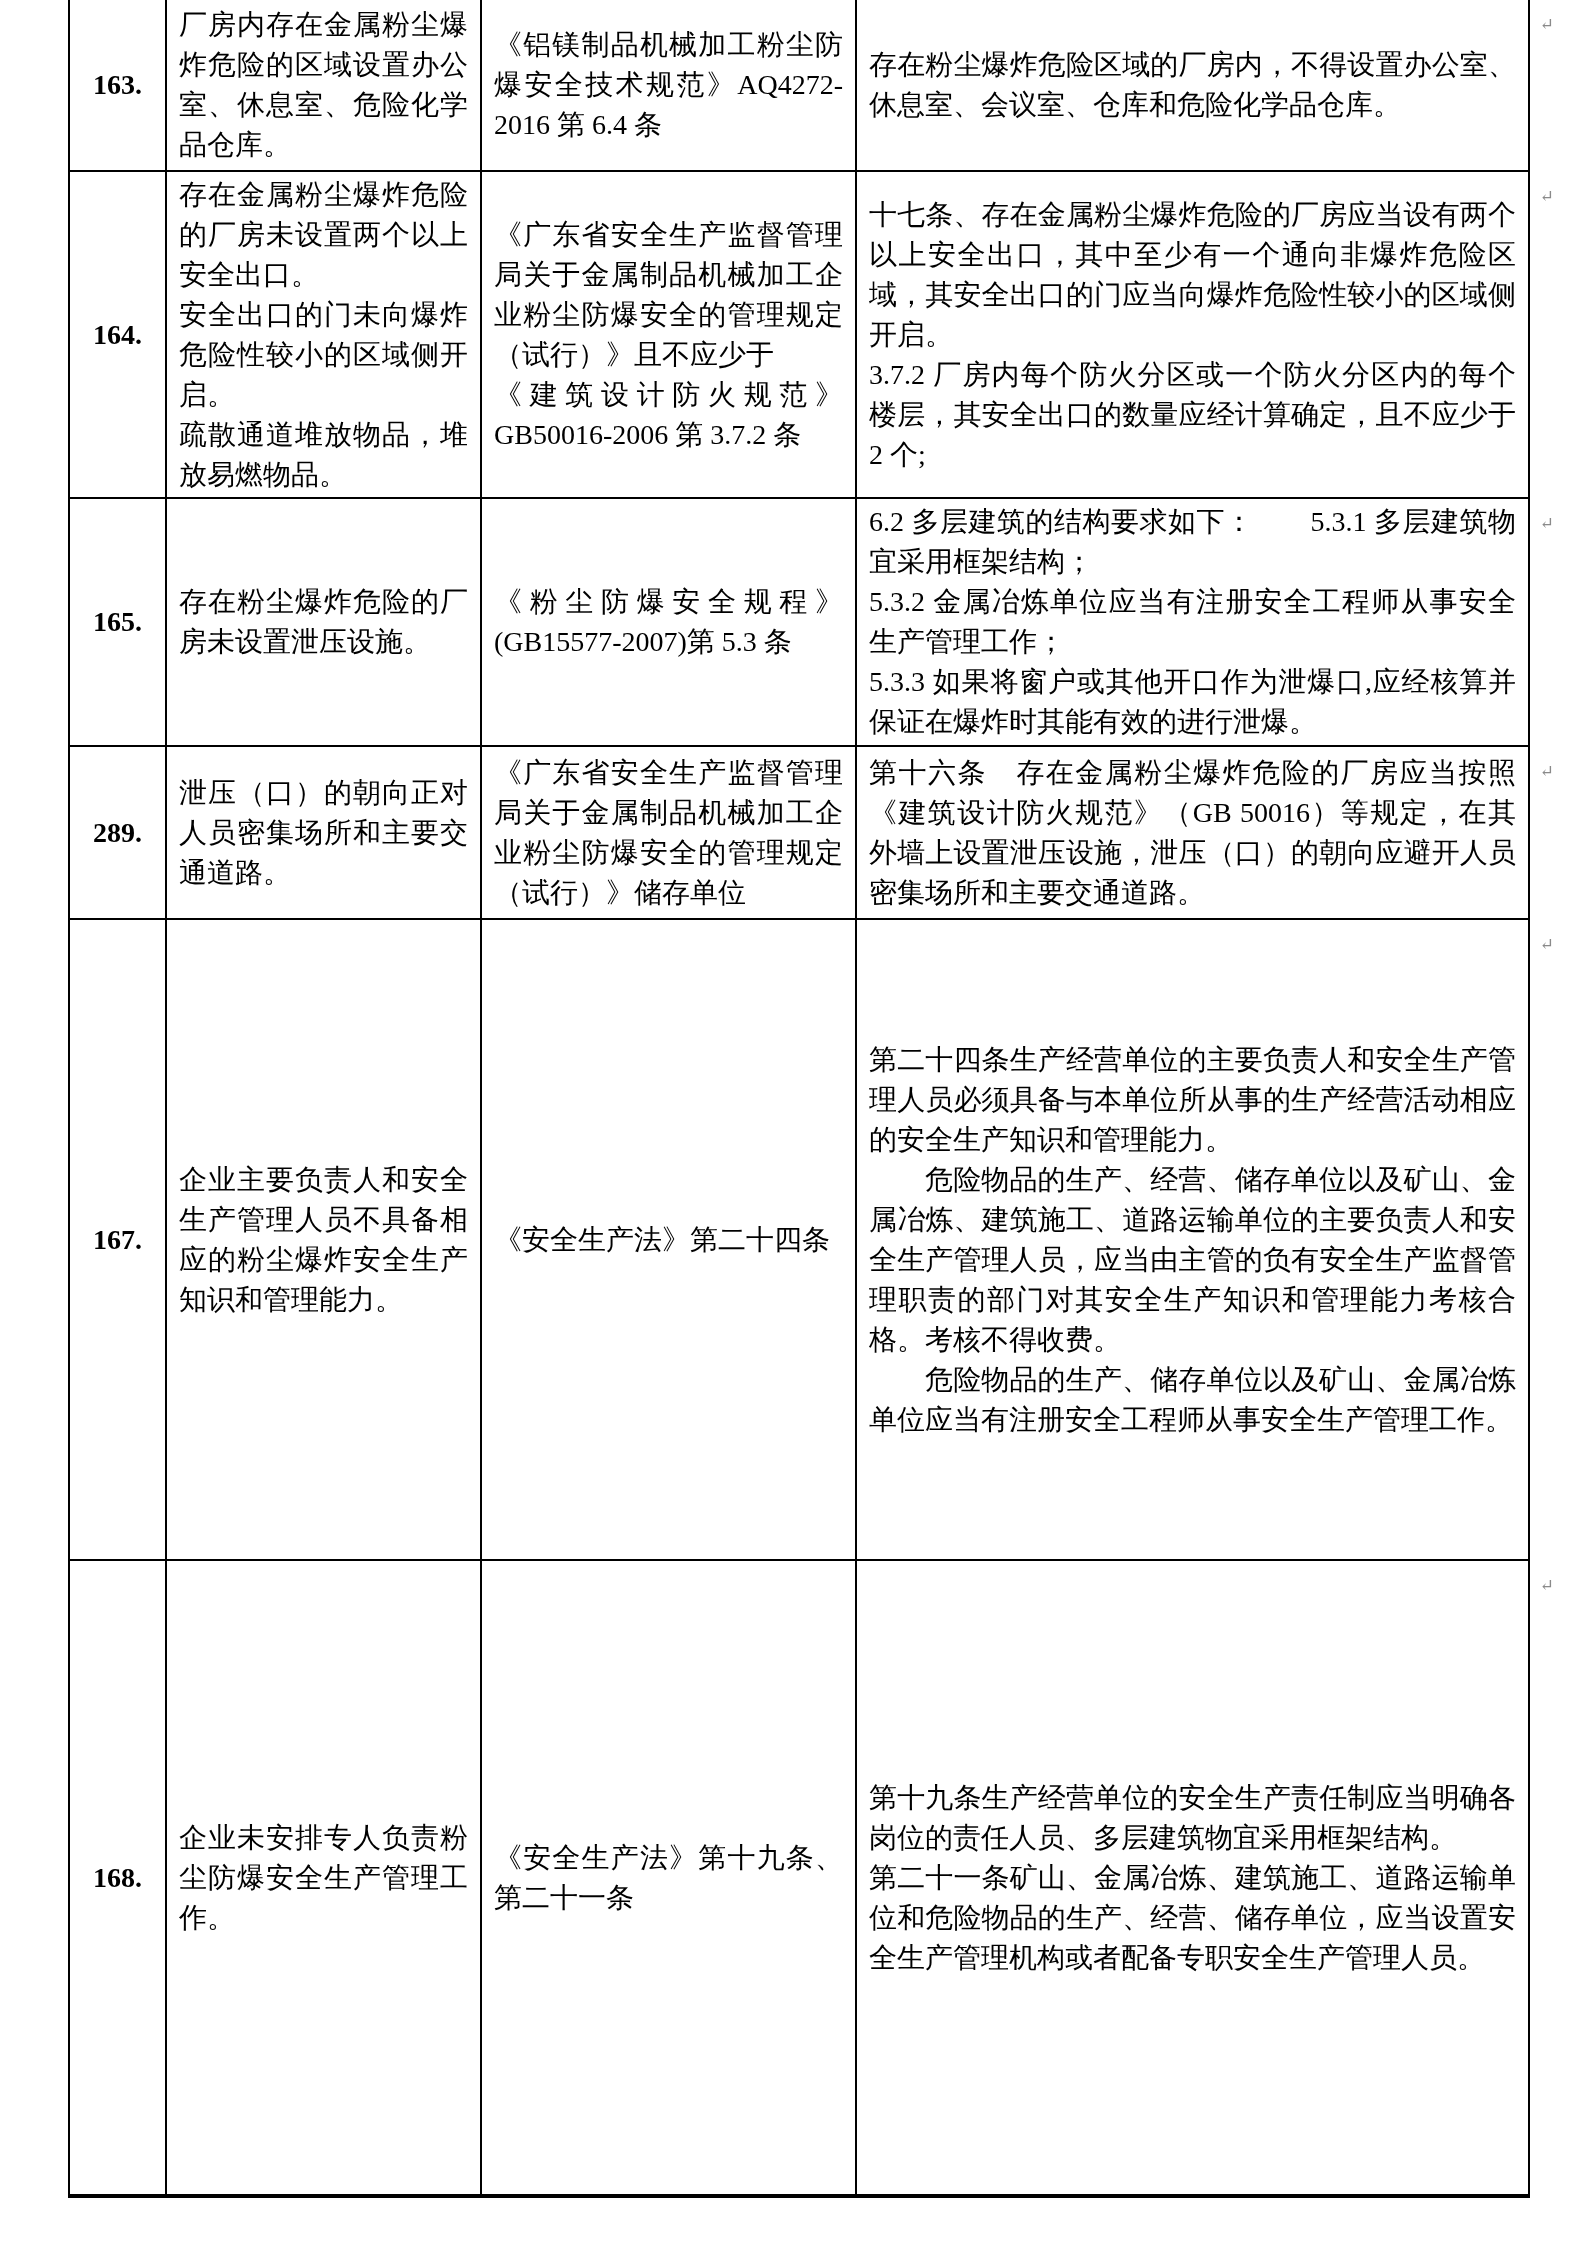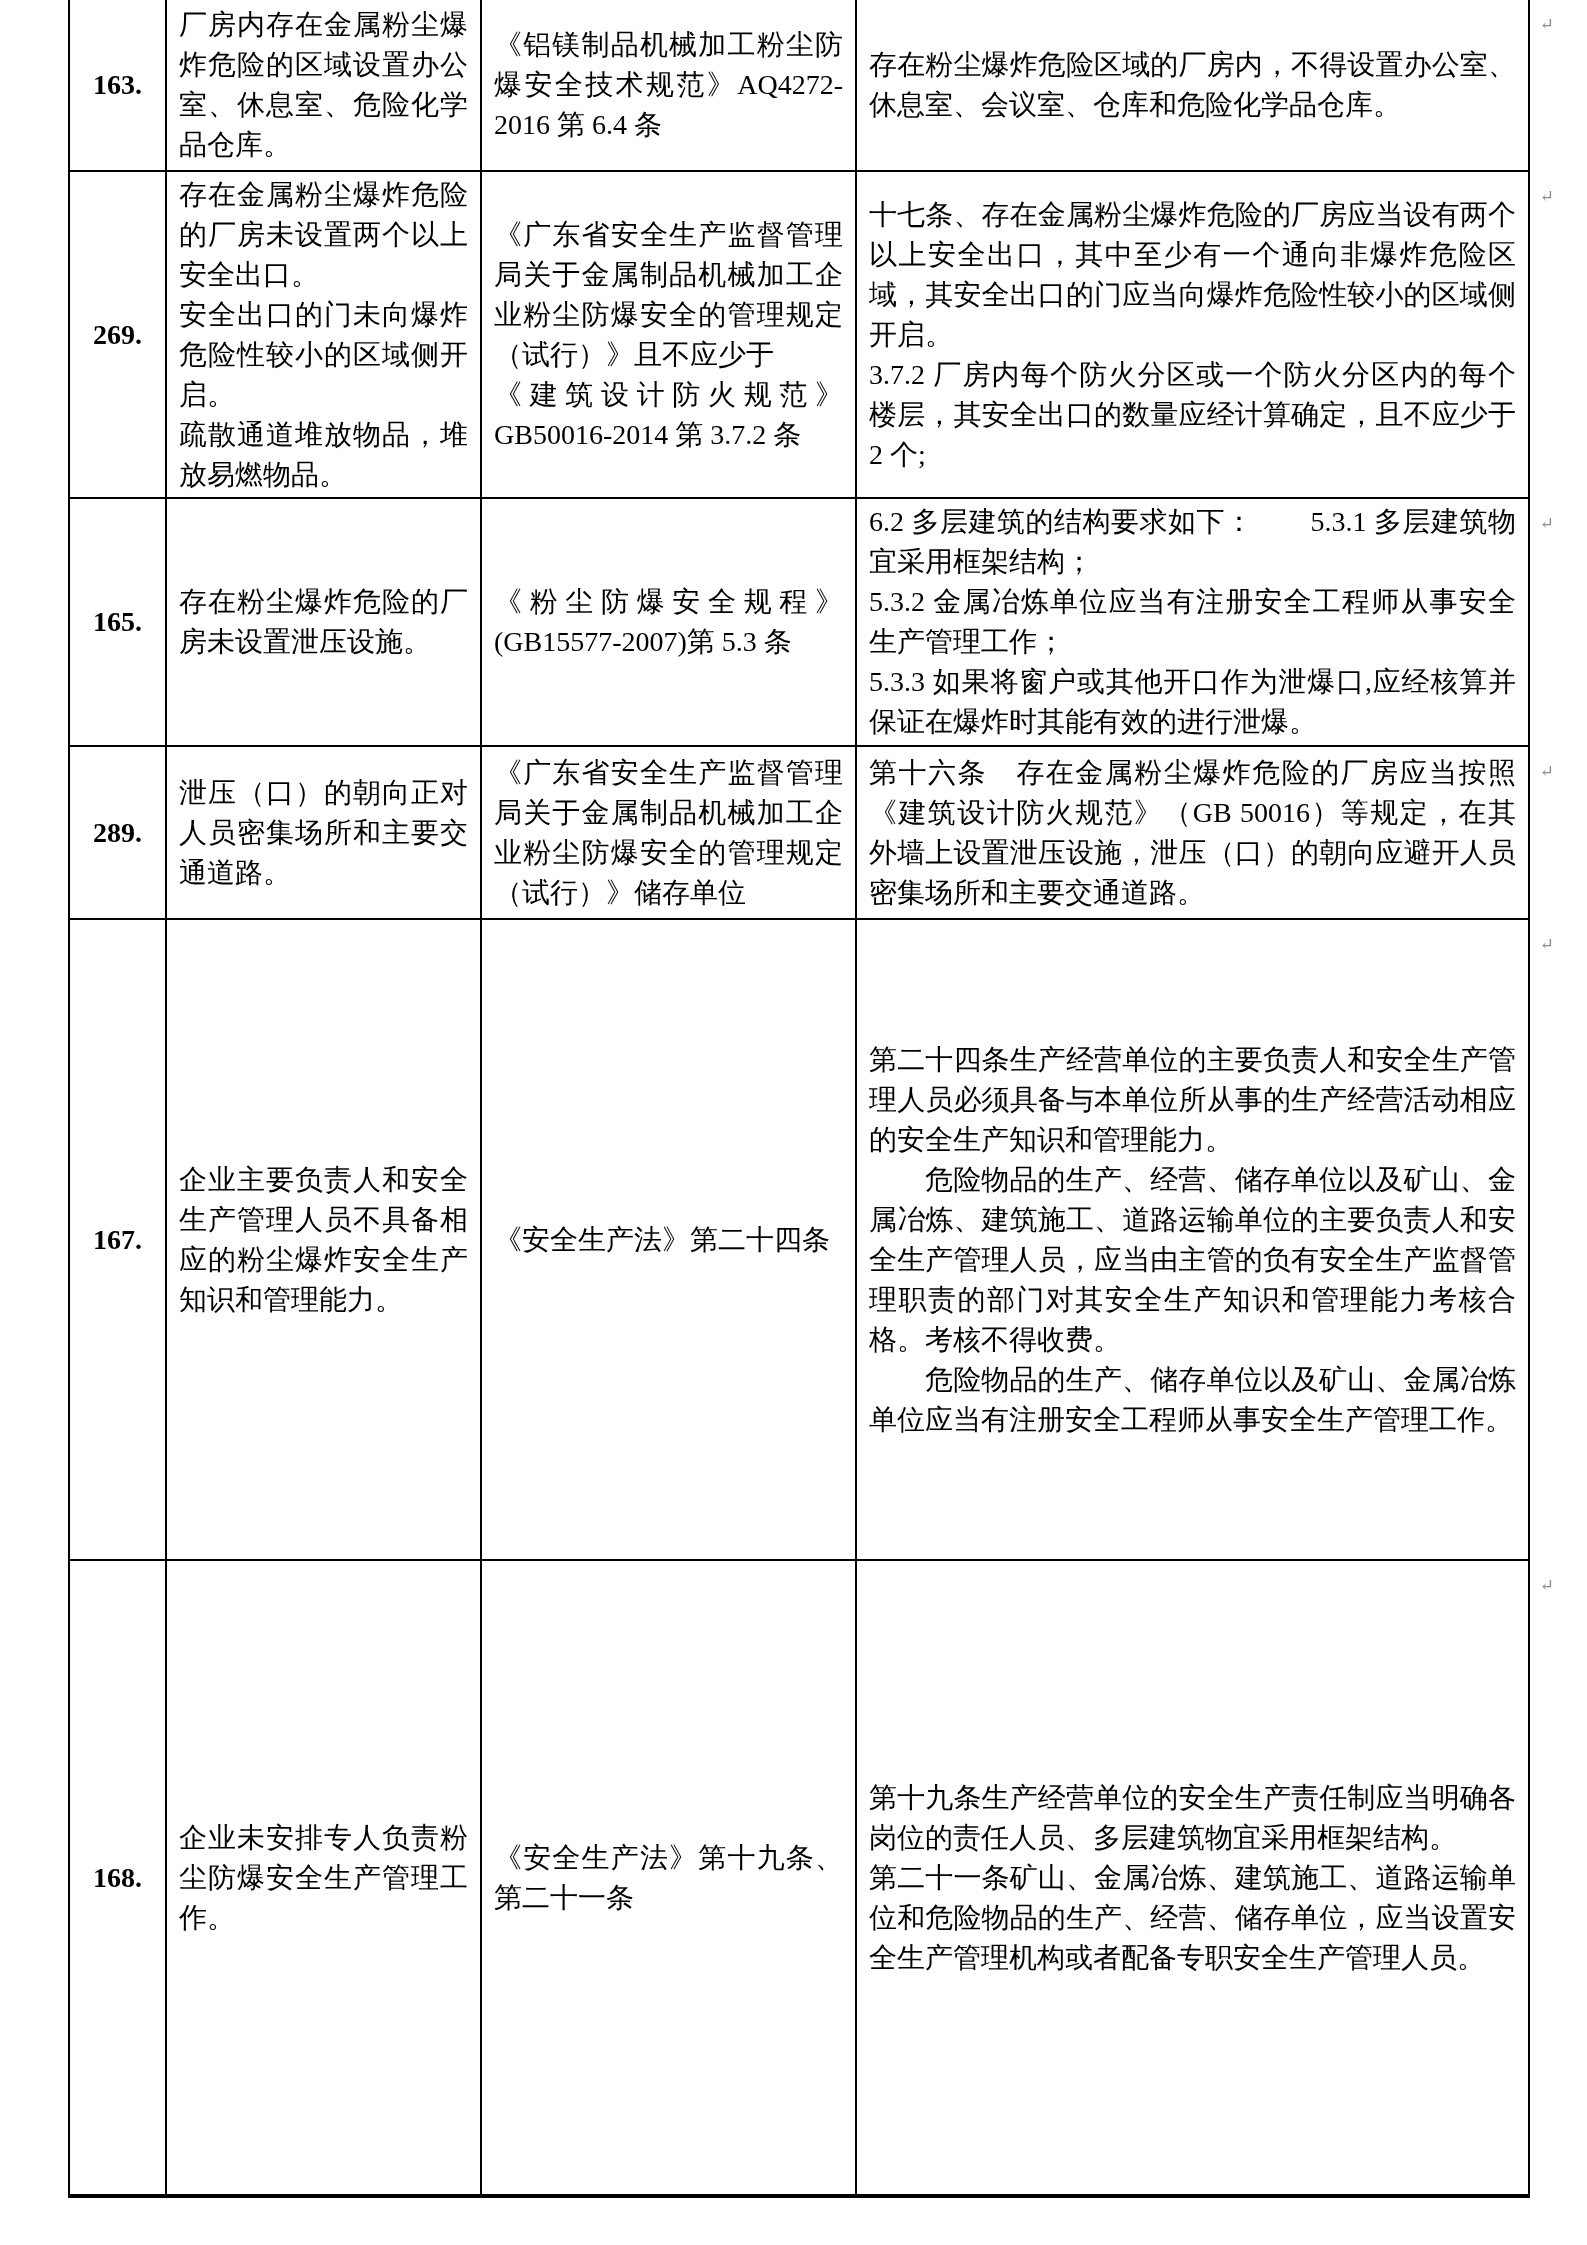--- a/index.html
+++ b/index.html
@@ -70,29 +70,29 @@
         </td>
     <td class="basis">
           <p class="para">《铝镁制品机械加工粉尘防爆安全技术规范》AQ4272-2016 第 6.4 条</p>
         </td>
     <td class="content">
           <p class="para">存在粉尘爆炸危险区域的厂房内，不得设置办公室、休息室、会议室、仓库和危险化学品仓库。</p>
           <span class="row-mark">↵</span>
         </td>
   </tr>
       <tr class="r1">
-    <td class="num">269.</td>
+    <td class="num">164.</td>
     <td class="problem">
           <p class="para">存在金属粉尘爆炸危险的厂房未设置两个以上安全出口。</p>
           <p class="para">安全出口的门未向爆炸危险性较小的区域侧开启。</p>
           <p class="para">疏散通道堆放物品，堆放易燃物品。</p>
         </td>
     <td class="basis">
           <p class="para">《广东省安全生产监督管理局关于金属制品机械加工企业粉尘防爆安全的管理规定（试行）》且不应少于</p>
-          <p class="para">《建筑设计防火规范》GB50016-2014 第 3.7.2 条</p>
+          <p class="para">《建筑设计防火规范》GB50016-2006 第 3.7.2 条</p>
         </td>
     <td class="content">
           <p class="para">十七条、存在金属粉尘爆炸危险的厂房应当设有两个以上安全出口，其中至少有一个通向非爆炸危险区域，其安全出口的门应当向爆炸危险性较小的区域侧开启。</p>
           <p class="para">3.7.2 厂房内每个防火分区或一个防火分区内的每个楼层，其安全出口的数量应经计算确定，且不应少于 2 个;</p>
           <span class="row-mark">↵</span>
         </td>
   </tr>
       <tr class="r2">
     <td class="num">165.</td>
     <td class="problem">

